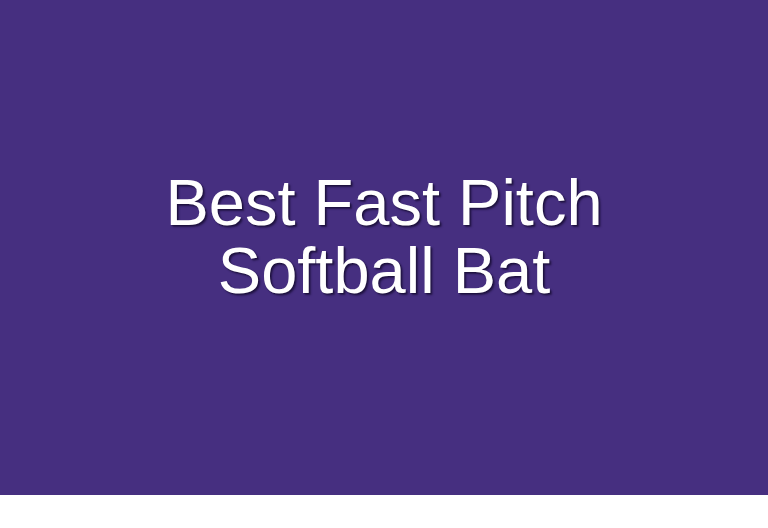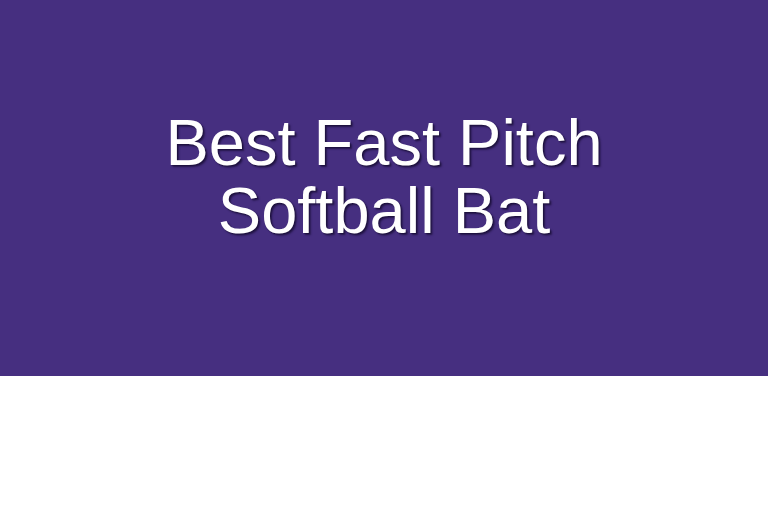--- a/index.html
+++ b/index.html
@@ -11,21 +11,21 @@
   body {
     width: 768px;
     height: 528px;
     overflow: hidden;
     font-family: "Liberation Sans", sans-serif;
   }
 
   .banner {
     position: relative;
     width: 768px;
-    height: 376px;
+    height: 495px;
     box-sizing: border-box;
     background-color: #462F80;
     display: flex;
     align-items: center;
     justify-content: center;
     overflow: hidden;
   }
 
   .banner-inner {
     width: 690px;

